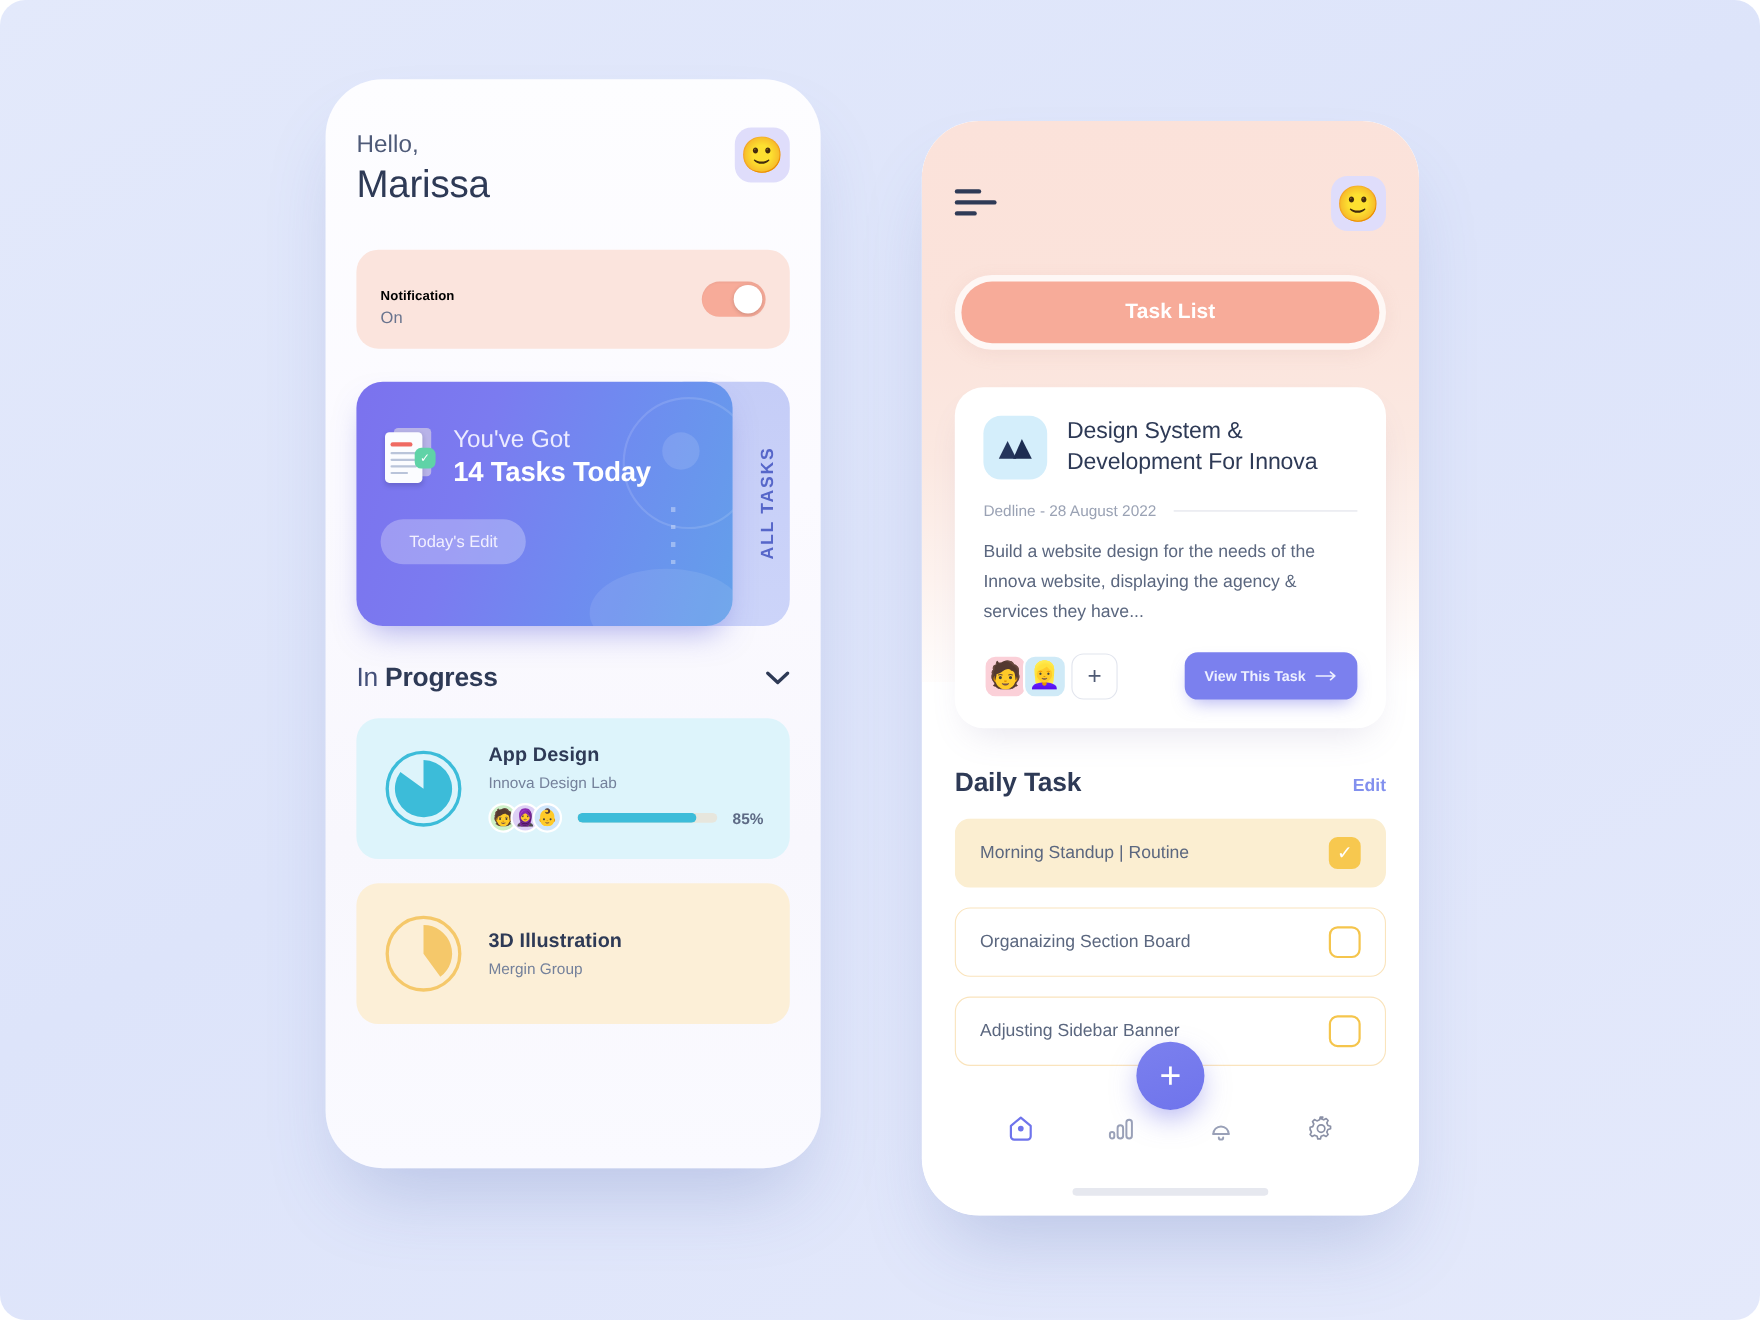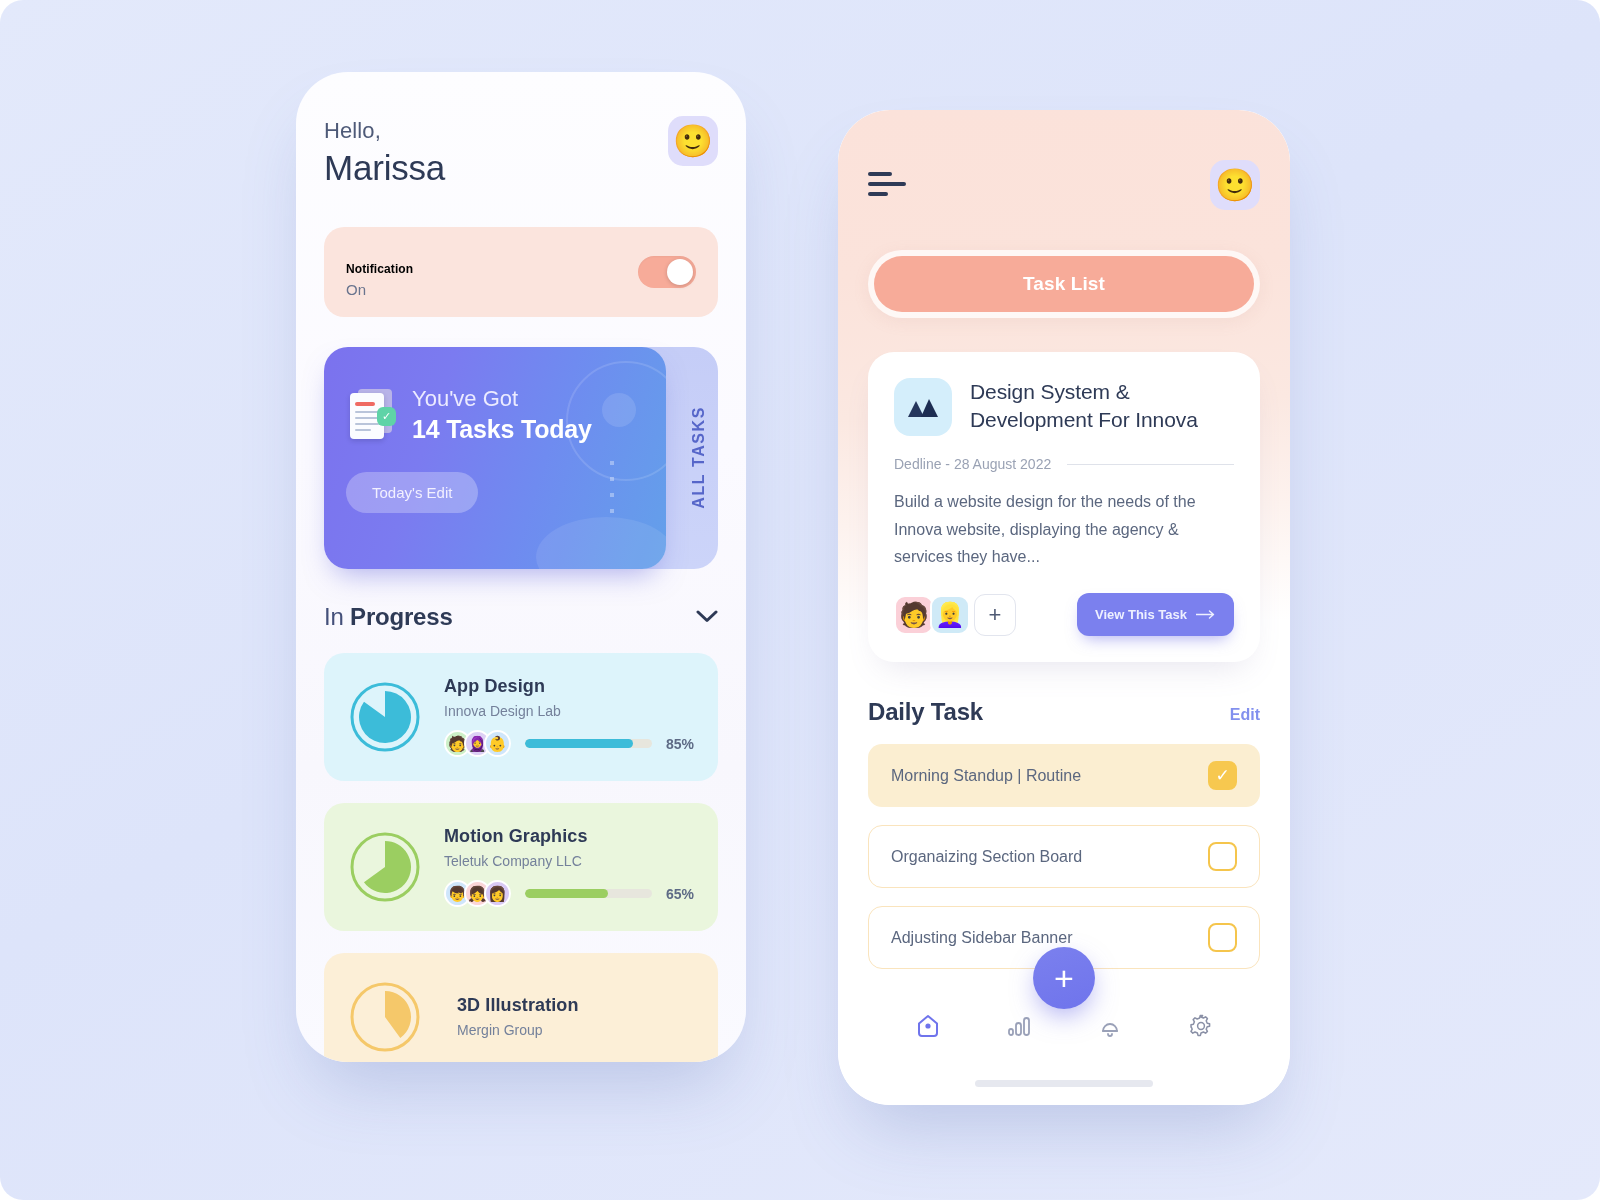--- a/index.html
+++ b/index.html
@@ -171,21 +171,21 @@
 
   .prog-card {
     margin-top: 22px;
     border-radius: 20px;
     height: 128px;
     display: flex; align-items: center;
     padding: 0 24px;
   }
   .prog-card.c-blue { background: #ddf4fb; }
   .prog-card.c-green { background: #eaf6dd; }
-  .prog-card.c-orange { background: #fcefd7; gap: 13px; }
+  .prog-card.c-orange { background: #fcefd7; }
 
   .pie { width: 74px; height: 74px; flex: none; margin-right: 22px; }
 
   .prog-title { font-size: 18px; font-weight: bold; color: #2e3a56; letter-spacing: .1px; }
   .prog-sub { font-size: 14px; color: #74819b; margin-top: 6px; }
   .prog-row { display: flex; align-items: center; margin-top: 11px; }
   .stack { display: flex; flex: none; }
   .stack .av {
     width: 27px; height: 27px; border-radius: 50%;
     border: 2px solid #fff; margin-left: -7px;
@@ -391,41 +391,20 @@
                   <div class="av" style="background: rgb(221, 208, 245);">🧕</div>
                   <div class="av" style="background: rgb(207, 230, 251);">👶</div>
                 </div>
                 <div class="bar-track">
                   <div class="bar-fill" style="width: 85%; background: rgb(60, 188, 217);"></div>
                 </div>
                 <div class="pct">85%</div>
               </div>
             </div>
           </div>
-          <div class="prog-card c-green">
-            <svg class="pie" viewBox="0 0 74 74">
-              <circle cx="37" cy="37" r="33" fill="none" stroke="#9bce61" stroke-width="3"></circle>
-              <path d="M 37 37 L 37 11 A 26 26 0 1 1 15.97 52.28 Z" fill="#9bce61"></path>
-            </svg>
-            <div style="flex: 1 1 0%;">
-              <div class="prog-title">Motion Graphics</div>
-              <div class="prog-sub">Teletuk Company LLC</div>
-              <div class="prog-row">
-                <div class="stack">
-                  <div class="av" style="background: rgb(207, 230, 251);">👦</div>
-                  <div class="av" style="background: rgb(251, 213, 216);">👧</div>
-                  <div class="av" style="background: rgb(217, 201, 245);">👩</div>
-                </div>
-                <div class="bar-track">
-                  <div class="bar-fill" style="width: 65%; background: rgb(155, 206, 97);"></div>
-                </div>
-                <div class="pct">65%</div>
-              </div>
-            </div>
-          </div>
           <div class="prog-card c-orange">
             <svg class="pie" viewBox="0 0 74 74">
               <circle cx="37" cy="37" r="33" fill="none" stroke="#f5c86a" stroke-width="3"></circle>
               <path d="M 37 37 L 37 11 A 26 26 0 0 1 52.28 58.03 Z" fill="#f5c86a"></path>
             </svg>
             <div style="flex: 1 1 0%;">
               <div class="prog-title">3D Illustration</div>
               <div class="prog-sub">Mergin Group</div>
             </div>
           </div>

